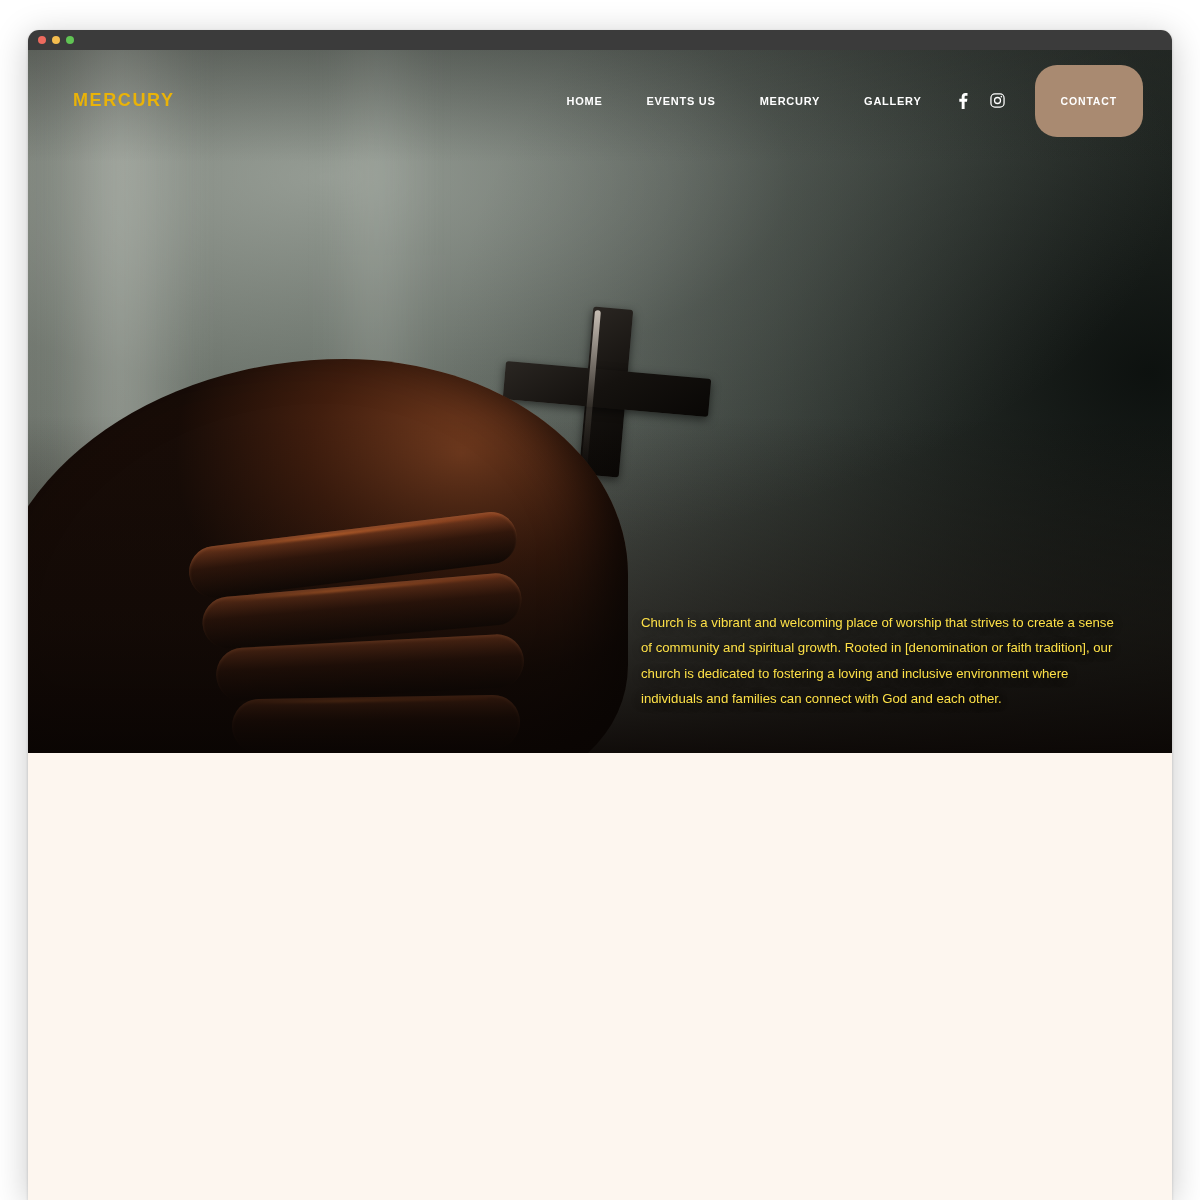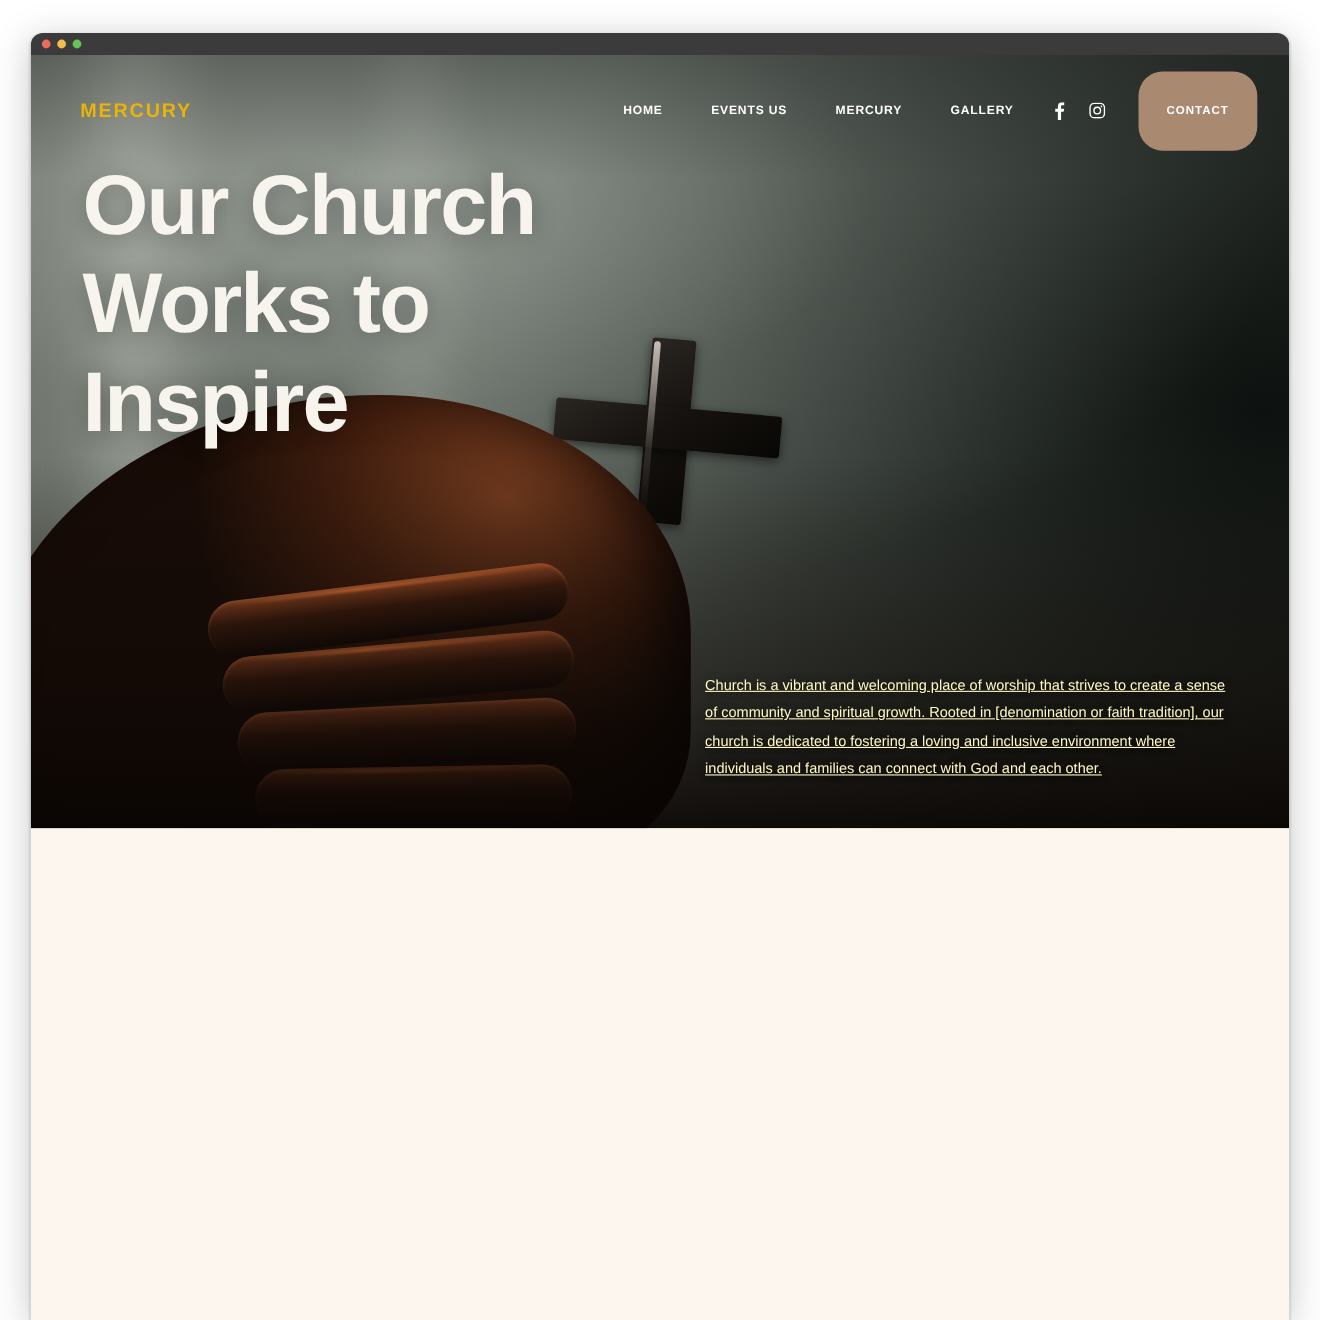--- a/index.html
+++ b/index.html
@@ -129,22 +129,22 @@
   
   .hero-title{
     position:absolute; left:47px; top:93px;
     color:#f7f4ed; font-size:77px; font-weight:700;
     line-height:1.16; letter-spacing:-1.6px;
     text-shadow:0 2px 22px rgba(0,0,0,.30);
     z-index:6; white-space:pre-line;
   }
   .hero-para{
     position:absolute; left:613px; top:560px; width:485px;
-    color:#fef9c3; font-size:13.2px; line-height:1.92;
-    z-index:6; text-shadow:0 1px 8px rgba(0,0,0,.5);text-decoration:underline;
+    color:#fde047; font-size:13.2px; line-height:1.92;
+    z-index:6; text-shadow:0 1px 8px rgba(0,0,0,.5);
   }
 
   
   .value-section{
     position:relative; width:100%; height:447px;
     background:#fdf6ef;
   }
 </style>
 </head>
 <body>
@@ -208,23 +208,20 @@
               <circle cx="8" cy="8" r="3.2"></circle>
               <circle cx="12.1" cy="3.9" r=".85" fill="#ffffff" stroke="none"></circle>
             </svg>
           </span>
         </div>
 
         <button class="contact-btn">CONTACT</button>
       </div>
     </nav>
 
-    <h1 class="hero-title">Our Church
-Works to
-Inspire</h1>
     <p class="hero-para">Church is a vibrant and welcoming place of worship that strives to create a sense of community and spiritual growth. Rooted in [denomination or faith tradition], our church is dedicated to fostering a loving and inclusive environment where individuals and families can connect with God and each other.</p>
   </section>
 
   <section class="value-section">
 
     
 
     
 
   </section>

